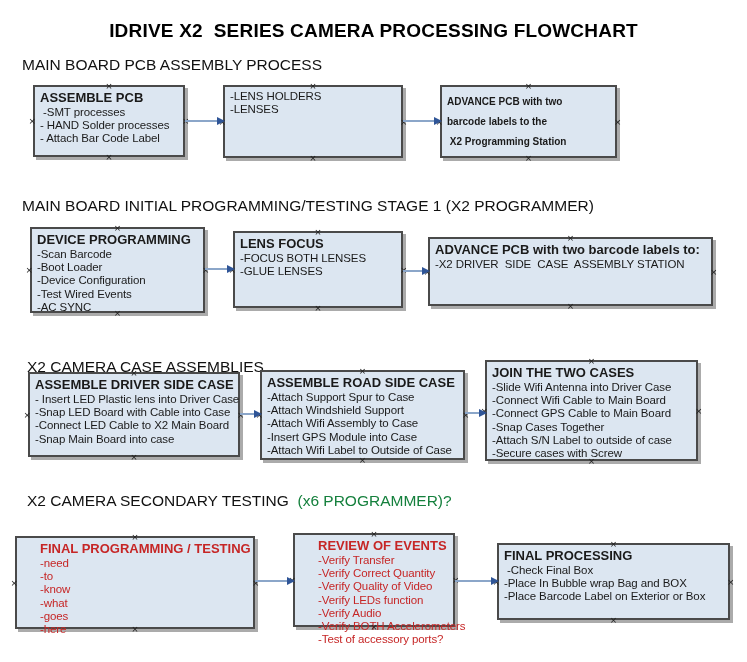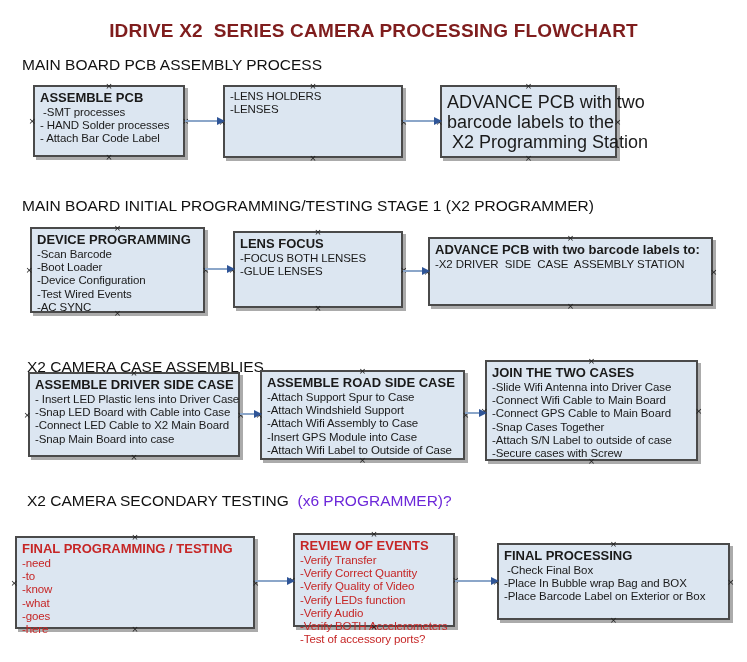--- a/index.html
+++ b/index.html
@@ -2,35 +2,35 @@
 <html><head>
 <meta charset="utf-8">
 <style>
   html,body{margin:0;padding:0;background:#ffffff;}
   .canvas{
     position:relative;width:747px;height:662px;background:#ffffff;
     font-family:"Liberation Sans", sans-serif;color:#1a1a1a;overflow:hidden;
   }
   .main-title{
     position:absolute;top:20px;left:0;width:747px;text-align:center;
-    font-size:19px;font-weight:bold;white-space:pre;letter-spacing:.2px;color:#7f1d1d;
+    font-size:19px;font-weight:bold;white-space:pre;letter-spacing:.2px;color:#000000;
   }
   .sec-head{
     position:absolute;font-size:15.5px;font-weight:normal;white-space:pre;color:#111;
   }
-  .sec-head .redpart{color:#6d28d9;}
+  .sec-head .redpart{color:#15803d;}
   .fbox{
     position:absolute;box-sizing:border-box;background:#dce6f1;
     border:2px solid #4a4a4a;box-shadow:3px 3px 0 #ababab;
     padding:3px 5px;overflow:visible;
   }
   .fbox-title{font-size:13px;font-weight:bold;line-height:16px;white-space:pre;}
   .fbox-lines{font-size:11.5px;line-height:13.2px;white-space:pre;letter-spacing:-0.1px;}
-  .fbox-lines.boldlines{font-size:18px;font-weight:normal;line-height:20px;padding-top:2px;letter-spacing:0;}
-  .redbox .fbox-title,.redbox .fbox-lines{color:#c62626;}
+  .fbox-lines.boldlines{font-size:10px;font-weight:bold;line-height:20px;padding-top:2px;letter-spacing:0;}
+  .redbox .fbox-title,.redbox .fbox-lines{color:#c62626;margin-left:18px;}
   .handle{
     position:absolute;font-size:11px;line-height:8px;color:#222;
     font-weight:normal;pointer-events:none;
   }
   .h-t{top:-5px;left:50%;transform:translateX(-50%);}
   .h-b{bottom:-6px;left:50%;transform:translateX(-50%);}
   .h-l{left:-6px;top:50%;transform:translateY(-50%);}
   .h-r{right:-6px;top:50%;transform:translateY(-50%);}
   .arrow{
     position:absolute;height:10px;display:flex;align-items:center;

